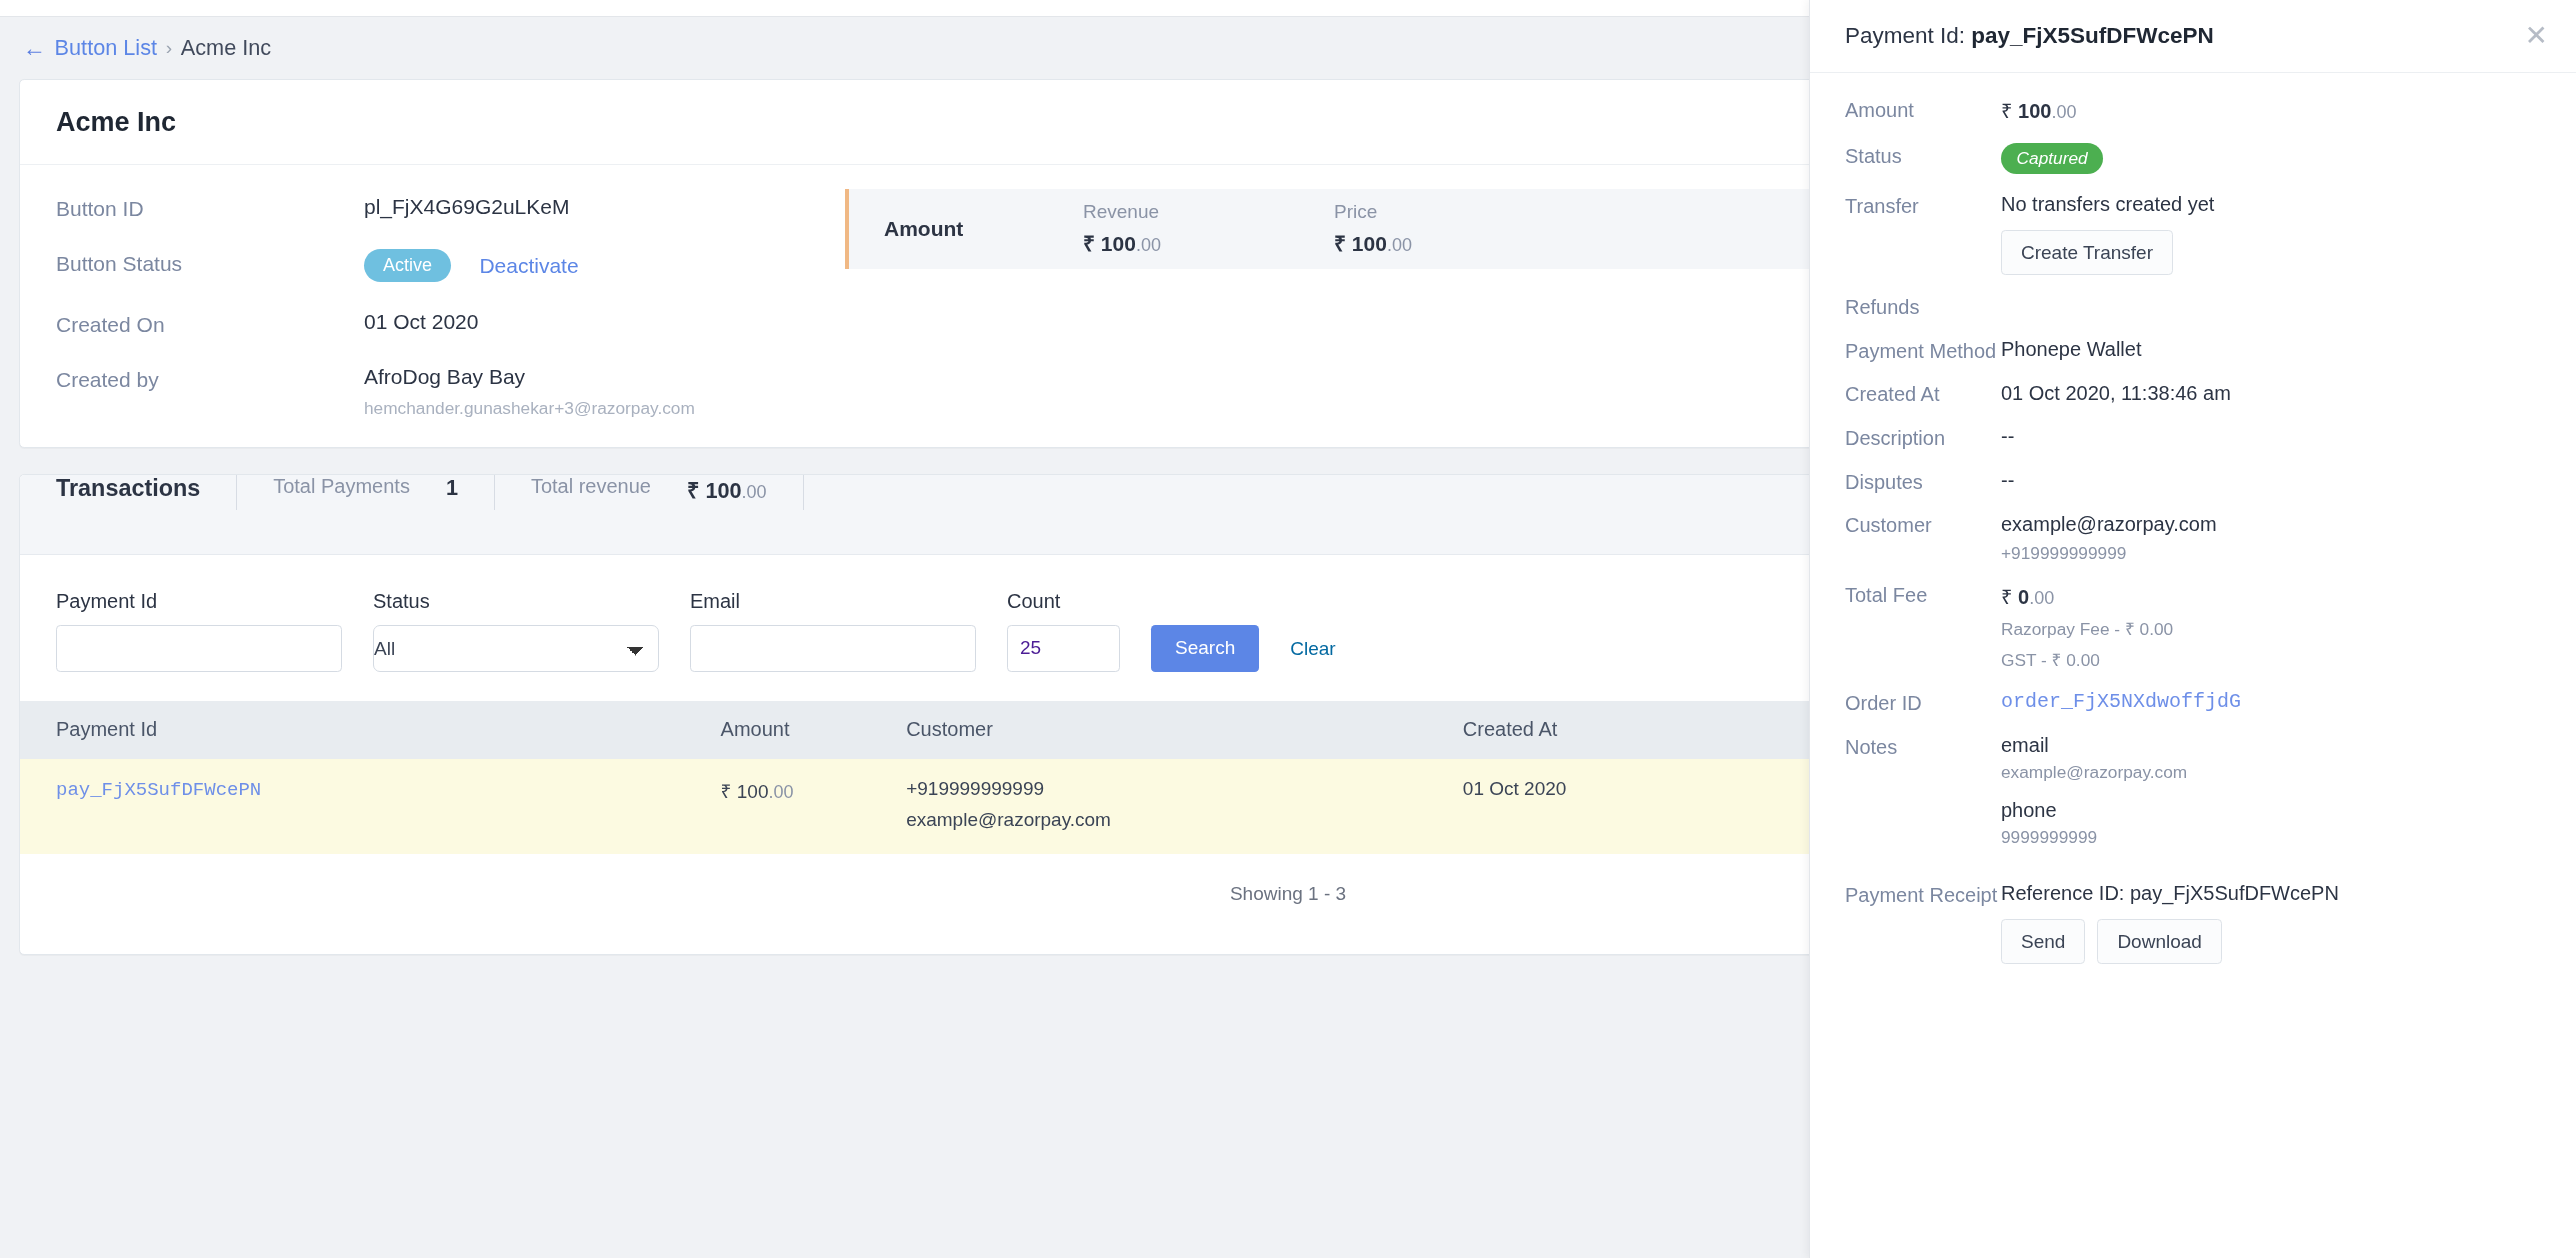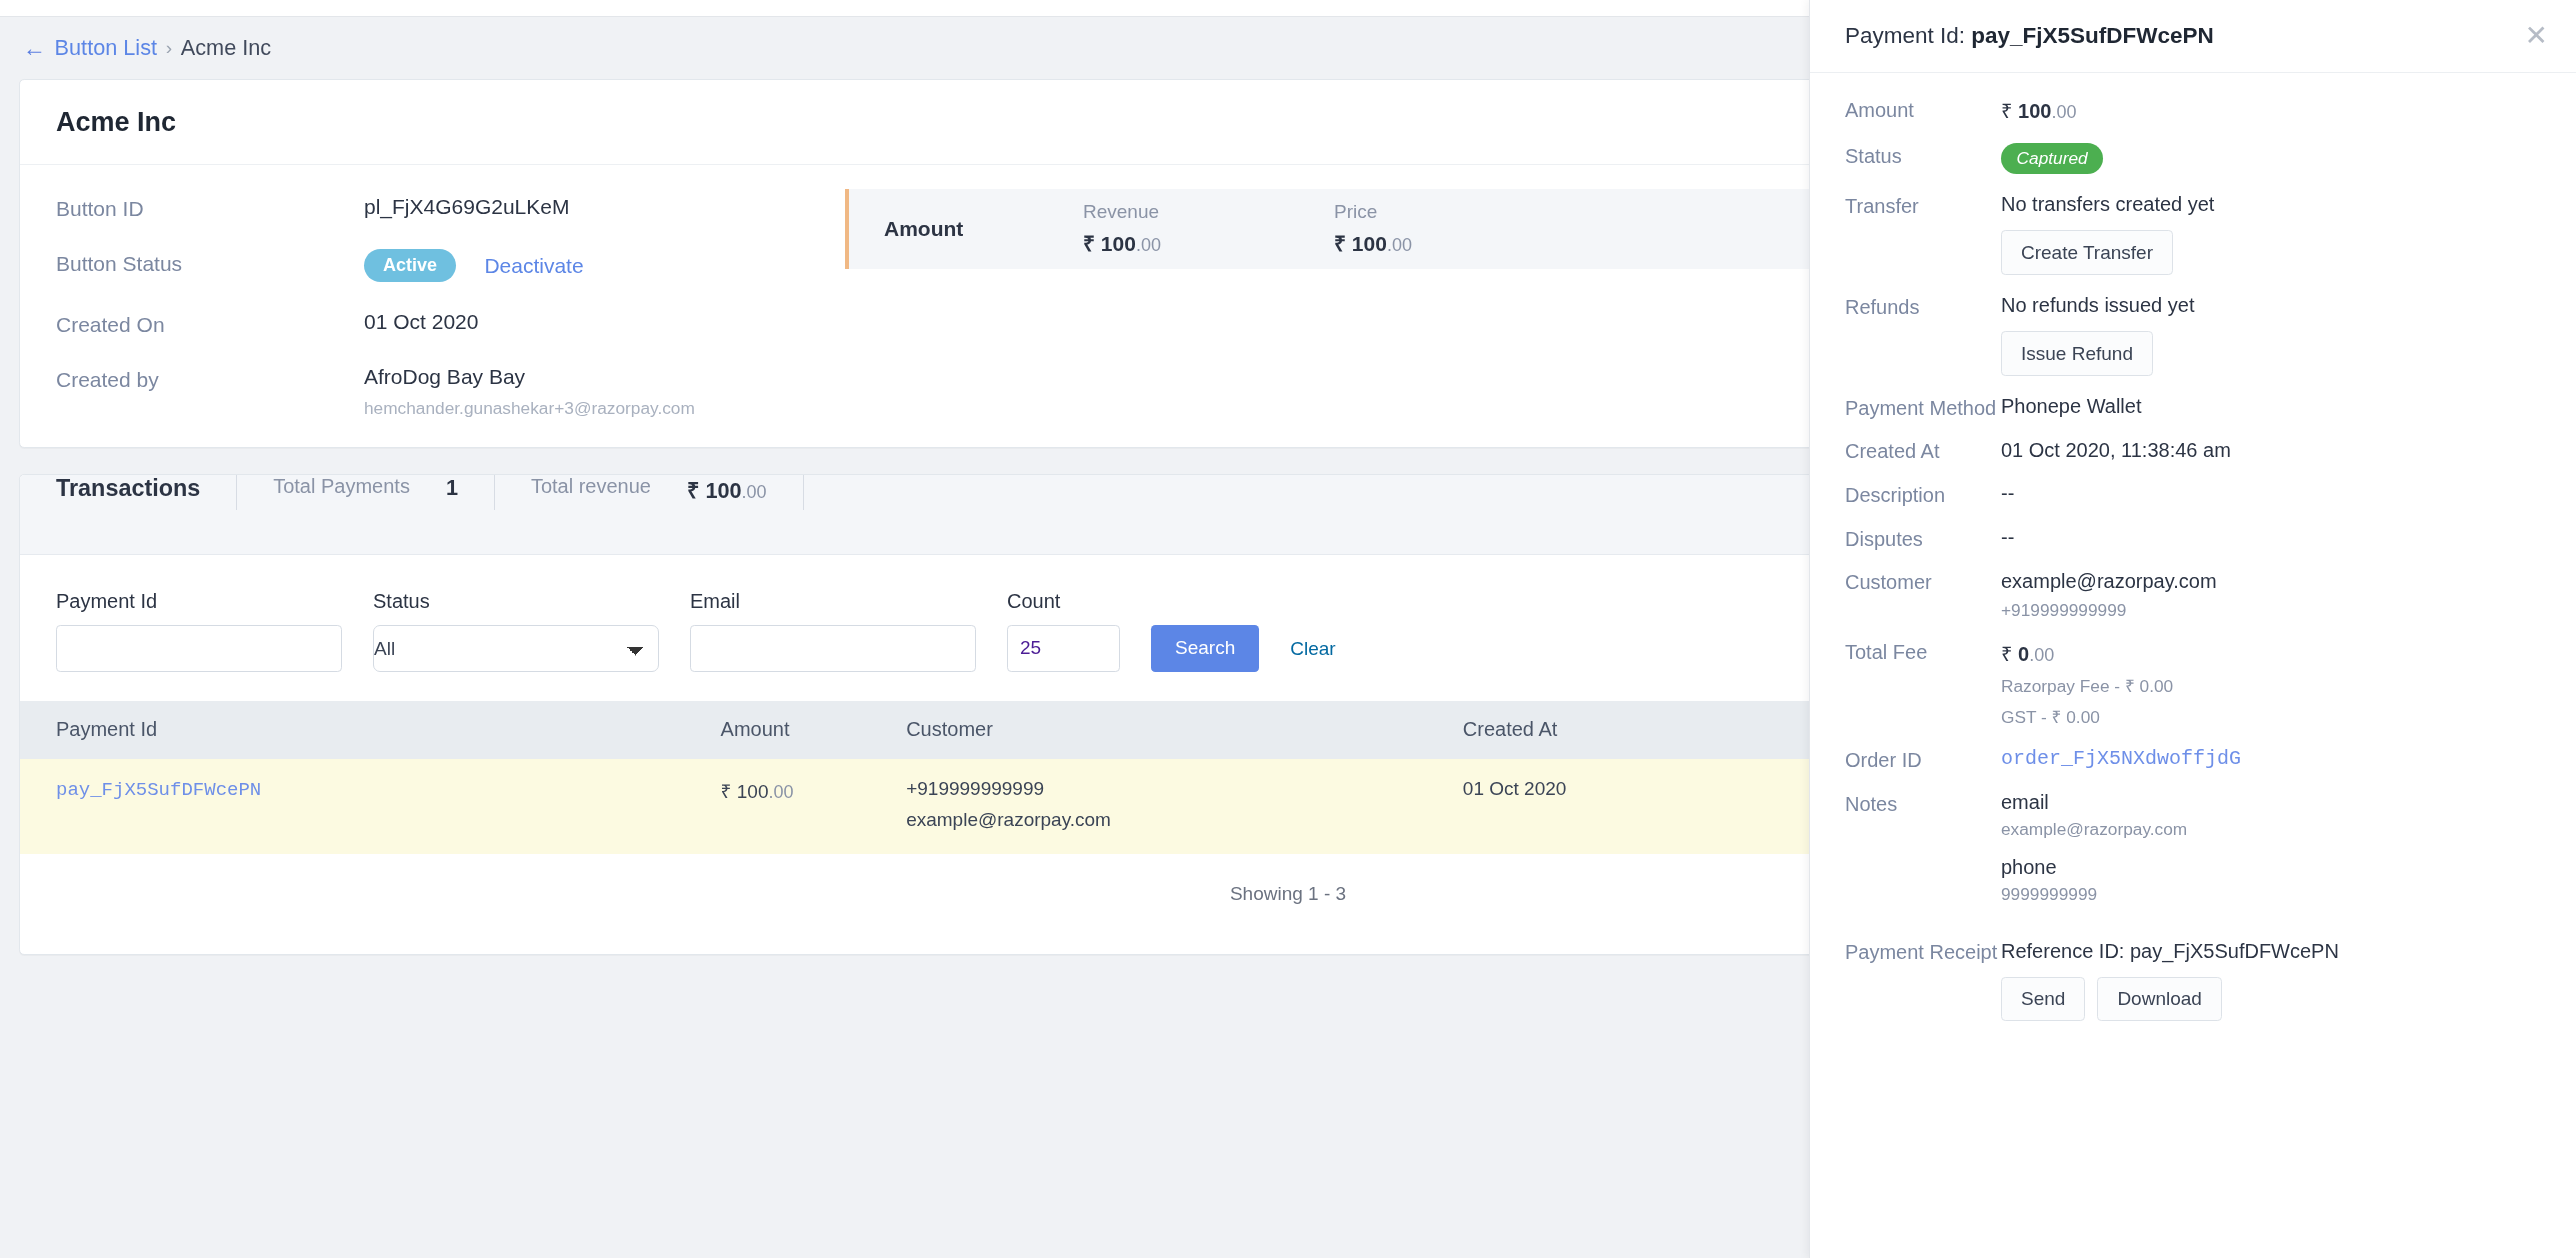--- a/index.html
+++ b/index.html
@@ -55,21 +55,20 @@
   .kv-row { display: flex; align-items: flex-start; margin-bottom: 28px; }
   .kv-key {
     width: 308px; font-size: 21px; color: #7b87a0; padding-top: 2.6px;
   }
   .kv-val { font-size: 21px; color: #2c3444; }
 
   .badge-active {
     display: inline-block; background: #6fc0e0; color: #ffffff;
     font-size: 18px; padding: 6px 19px; border-radius: 19px;
     vertical-align: middle;
-    font-weight: bold;
   }
   .link-action {
     color: #5c86e6; font-size: 21px; margin-left: 22.5px; cursor: pointer;
     vertical-align: middle;
   }
   .sub-muted { font-size: 17.3px; color: #a9b1bf; margin-top: 8.7px; }
 
   .amount-box {
     position: absolute; left: 825px; top: 23.4px;
     width: 1196px; height: 80px;
@@ -378,24 +377,20 @@
     <div class="d-row">
       <div class="d-key">Transfer</div>
       <div>
         <div class="d-val">No transfers created yet</div>
         <button class="btn-ghost">Create Transfer</button>
       </div>
     </div>
 
     <div class="d-row">
       <div class="d-key">Refunds</div>
-      <div>
-        <div class="d-val">No refunds issued yet</div>
-        <button class="btn-ghost">Issue Refund</button>
-      </div>
     </div>
 
     <div class="d-row">
       <div class="d-key">Payment Method</div>
       <div class="d-val">Phonepe Wallet</div>
     </div>
 
     <div class="d-row">
       <div class="d-key">Created At</div>
       <div class="d-val">01 Oct 2020, 11:38:46 am</div>

